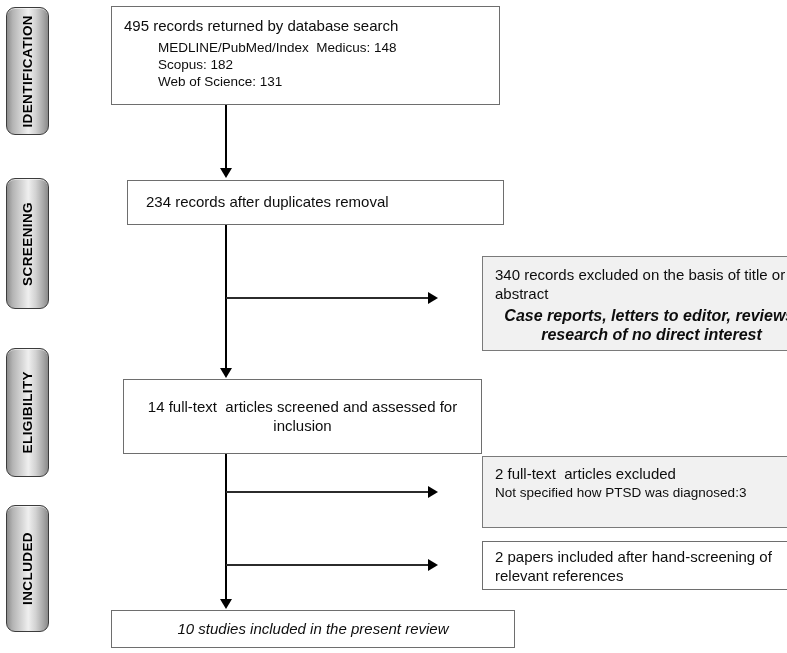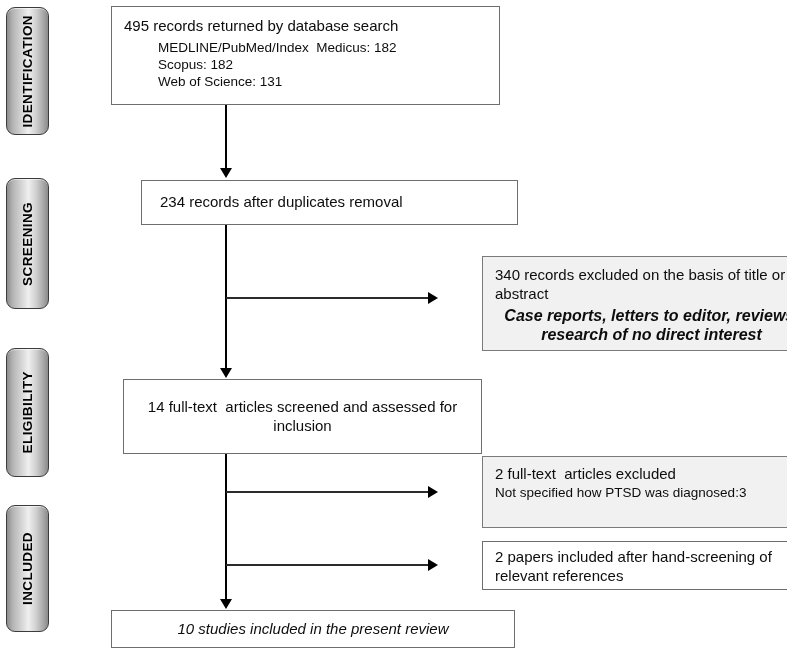--- a/index.html
+++ b/index.html
@@ -133,29 +133,29 @@
   <div class="stage-tab" style="top:348px; height:127px;">
     <span class="stage-label">ELIGIBILITY</span>
   </div>
 
   <div class="stage-tab" style="top:505px; height:125px;">
     <span class="stage-label">INCLUDED</span>
   </div>
 
   <div class="flow-box" style="left:70px; top:6px; width:389px; height:99px; padding:10px 12px 0 12px;">
     <div class="box-text">495 records returned by database search</div>
-    <div class="box-line box-indent" style="margin-top:3px;">MEDLINE/PubMed/Index  Medicus: 182</div>
+    <div class="box-line box-indent" style="margin-top:3px;">MEDLINE/PubMed/Index  Medicus: 148</div>
     <div class="box-line box-indent">Scopus: 182</div>
     <div class="box-line box-indent">Web of Science: 131</div>
   </div>
 
   <div class="v-line" style="left:225px; top:105px; height:65px;"></div>
   <div class="arrow-down" style="left:220px; top:168px;"></div>
 
-  <div class="flow-box" style="left:100px; top:180px; width:377px; height:45px; display:flex; align-items:center; padding:0 18px;">
+  <div class="flow-box" style="left:86px; top:180px; width:377px; height:45px; display:flex; align-items:center; padding:0 18px;">
     <div class="box-text">234 records after duplicates removal</div>
   </div>
 
   <div class="v-line" style="left:225px; top:225px; height:145px;"></div>
   <div class="arrow-down" style="left:220px; top:368px;"></div>
 
   <div class="h-line" style="left:226px; top:297px; width:203px;"></div>
   <div class="arrow-right" style="left:428px; top:292px;"></div>
 
   <div class="flow-box shaded" style="left:441px; top:256px; width:339px; height:95px; padding:9px 12px 0 12px;">

